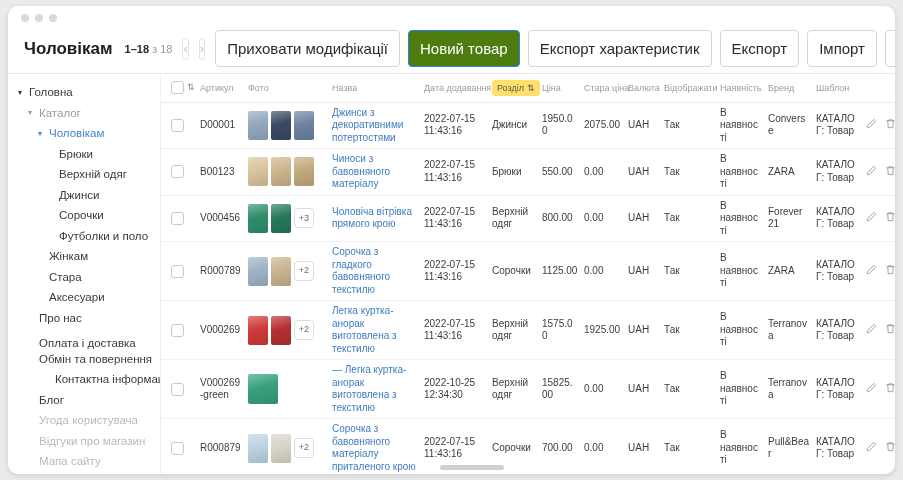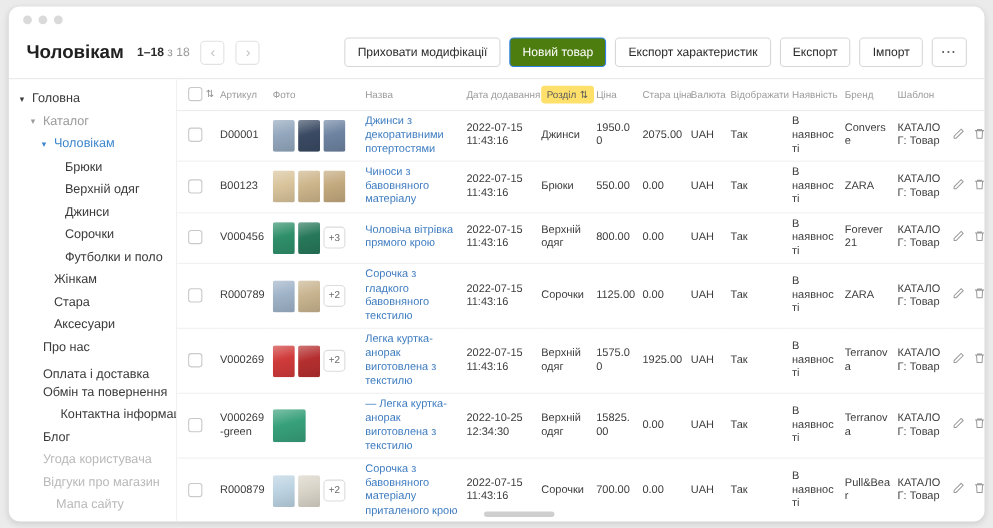--- a/index.html
+++ b/index.html
@@ -9,21 +9,21 @@
           box-shadow:0 2px 6px rgba(0,0,0,.12);overflow:hidden;display:flex;flex-direction:column}
   .titlebar{flex:0 0 24px;display:flex;align-items:center;gap:6px;padding:0 13px}
   .dot{width:8px;height:8px;border-radius:50%;background:#dadada;display:inline-block}
   .toolbar{flex:0 0 42px;display:flex;align-items:center;gap:10px;padding:0 16px 6px;border-bottom:1px solid #e9e9e9}
   .page-title{font-size:17px;font-weight:700;color:#202020;margin-right:2px}
   .pagination{font-size:11px;color:#2a2a2a;font-weight:700;white-space:nowrap}
   .pagination .of{color:#9b9b9b;font-weight:400}
   .pg-btn{width:22px;height:22px;border:1px solid #e2e2e2;border-radius:4px;background:#fff;color:#c2c2c2;
           font-size:13px;line-height:1;display:flex;align-items:center;justify-content:center;padding:0}
   .actions{margin-left:auto;display:flex;gap:8px;align-items:center}
-  .btn{height:27px;padding:0 11px;border:1px solid #d7d7d7;border-radius:4px;background:#fff;font-size:11px;
+  .btn{height:37px;padding:0 11px;border:1px solid #d7d7d7;border-radius:4px;background:#fff;font-size:15px;
        color:#2b2b2b;font-family:inherit;white-space:nowrap;cursor:pointer}
   .btn.primary{background:#4d7c0f;border-color:#2f80ed;color:#fff}
   .btn.more{padding:0 8px;font-weight:700;color:#555;letter-spacing:1px}
   .main{flex:1;display:flex;overflow:hidden;position:relative}
   .sidebar{width:152px;flex:0 0 152px;padding-top:8px;font-size:11.5px;overflow:hidden}
   .side-item{display:flex;align-items:center;height:20.5px;cursor:pointer;white-space:nowrap}
   .caret{width:11px;font-size:8px;display:inline-block;flex:0 0 11px}
   .state-normal{color:#3a3a3a}
   .state-dim{color:#9b9b9b}
   .state-selected{color:#3f87cc}
@@ -172,21 +172,21 @@
         <div class="side-item state-muted" style="padding-left: 20px;">
           <span class="caret"></span>
           <span>Угода користувача</span>
         </div>
 
         <div class="side-item state-muted" style="padding-left: 20px;">
           <span class="caret"></span>
           <span>Відгуки про магазин</span>
         </div>
 
-        <div class="side-item state-muted" style="padding-left: 32px;">
+        <div class="side-item state-muted" style="padding-left: 20px;">
           <span class="caret"></span>
           <span>Мапа сайту</span>
         </div>
       </nav>
 
     <div class="content">
       <table>
         <colgroup>
           <col style="width:36px">
             <col style="width:48px">

